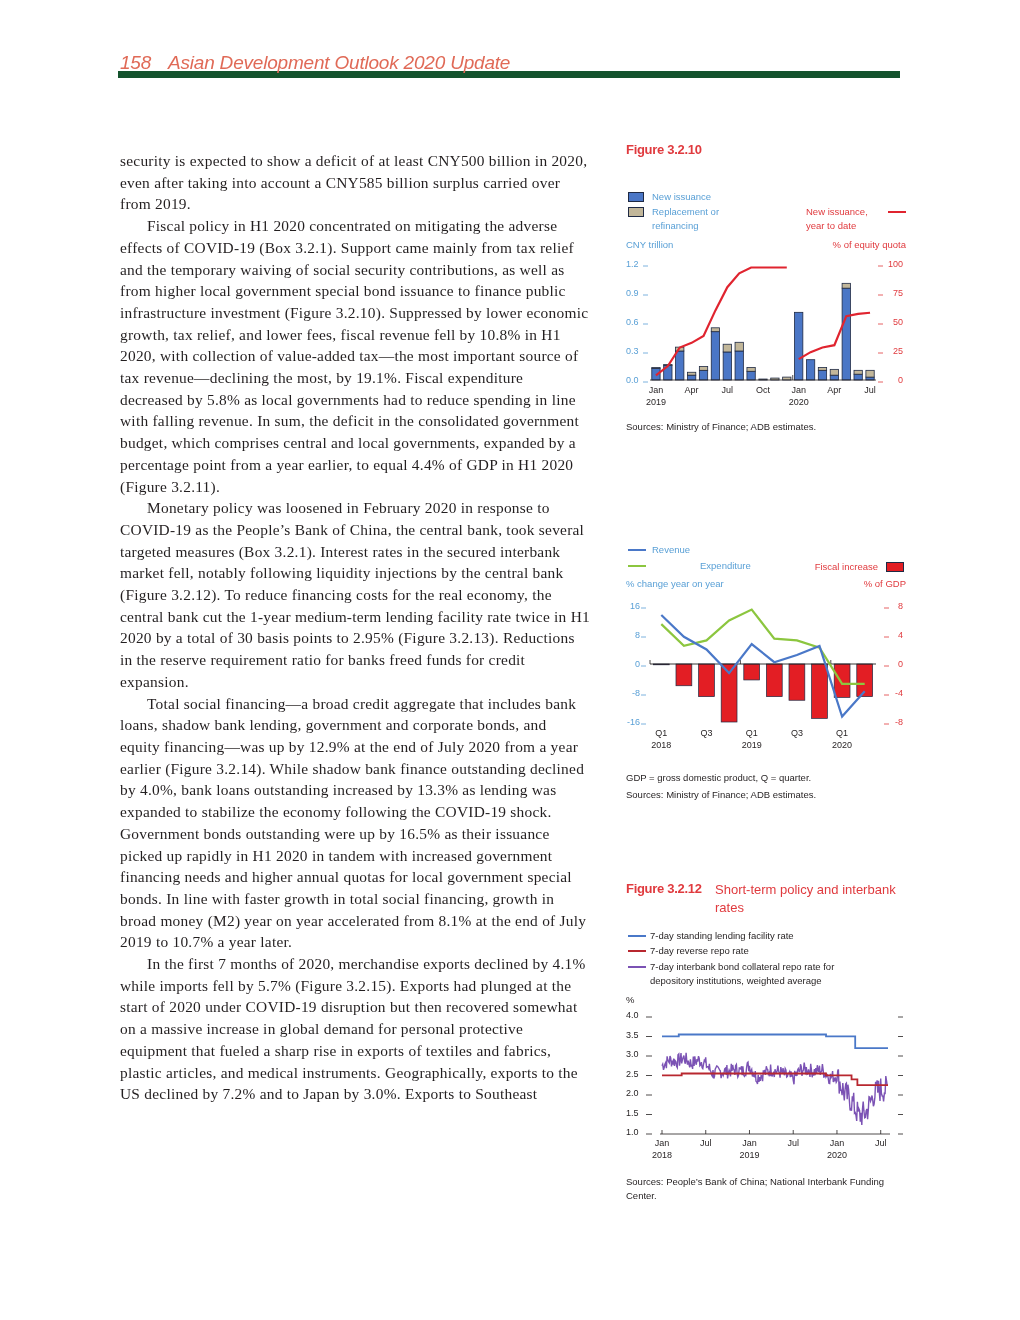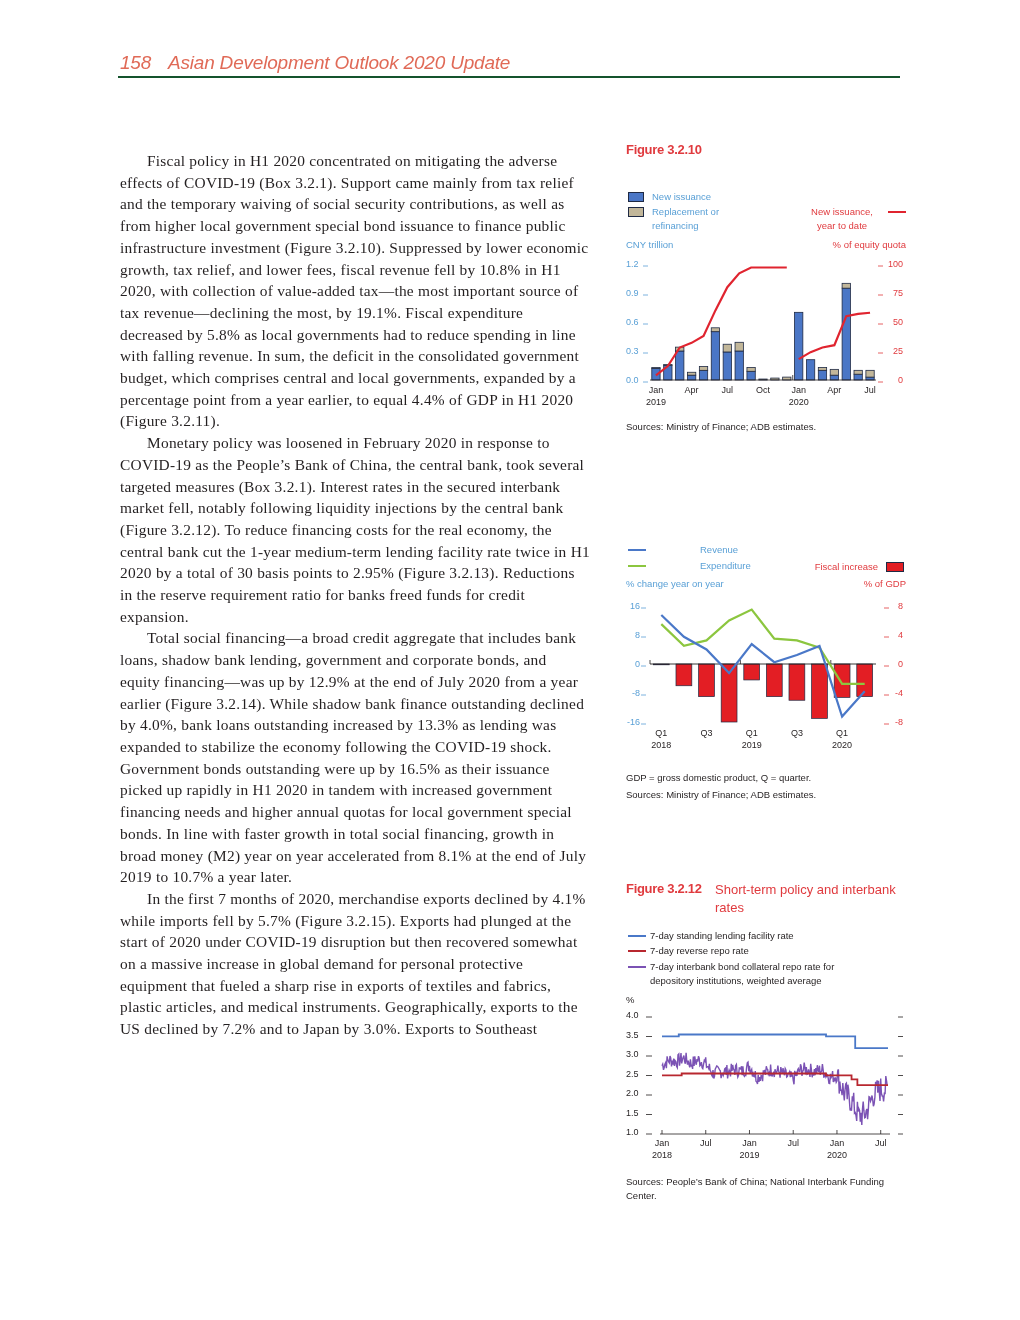--- a/index.html
+++ b/index.html
@@ -1,19 +1,19 @@
 <!DOCTYPE html>
 <html><head>
 <meta charset="utf-8">
 <style>
   * { box-sizing: border-box; margin: 0; padding: 0; }
   html, body { width: 1020px; height: 1320px; background: #ffffff; overflow: hidden; }
   body { position: relative; font-family: "DejaVu Serif", serif; color: #231f20; }
 
-  .header { position: absolute; left: 118px; top: 52px; width: 782px; height: 26px; border-bottom: 2px solid #14532d; }
+  .header { position: absolute; left: 118px; top: 52px; width: 782px; height: 26px; border-bottom: 7px solid #14532d; }
   .header .pgnum, .header .pubtitle { font-family: "Liberation Sans", sans-serif; font-style: italic; font-size: 19px; color: #e06a57; font-weight: normal; letter-spacing: -0.2px; }
   .header .pgnum { position: absolute; left: 2px; top: 0; }
   .header .pubtitle { position: absolute; left: 50px; top: 0; }
 
   .body-col { position: absolute; left: 120px; top: 150px; width: 470px; font-family: "Liberation Serif", serif; font-size: 15.4px; line-height: 21.7px; color: #231f20; letter-spacing: 0.25px; }
   .body-col p { margin: 0; }
   .body-col p.indent { text-indent: 27px; }
 
   .figure { position: absolute; left: 626px; width: 280px; font-family: "Liberation Sans", sans-serif; }
   .fig-title { position: relative; height: 40px; }
@@ -29,40 +29,41 @@
 </style>
 </head>
 <body>
 
 <div class="header">
   <span class="pgnum">158</span>
   <span class="pubtitle">Asian Development Outlook 2020 Update</span>
 </div>
 
 <div class="body-col">
+  <p>security is expected to show a deficit of at least CNY500 billion in 2020, even after taking into account a CNY585 billion surplus carried over from 2019.</p>
   <p class="indent">Fiscal policy in H1 2020 concentrated on mitigating the adverse effects of COVID-19 (Box 3.2.1). Support came mainly from tax relief and the temporary waiving of social security contributions, as well as from higher local government special bond issuance to finance public infrastructure investment (Figure 3.2.10). Suppressed by lower economic growth, tax relief, and lower fees, fiscal revenue fell by 10.8% in H1 2020, with collection of value-added tax—the most important source of tax revenue—declining the most, by 19.1%. Fiscal expenditure decreased by 5.8% as local governments had to reduce spending in line with falling revenue. In sum, the deficit in the consolidated government budget, which comprises central and local governments, expanded by a percentage point from a year earlier, to equal 4.4% of GDP in H1 2020 (Figure 3.2.11).</p>
   <p class="indent">Monetary policy was loosened in February 2020 in response to COVID-19 as the People’s Bank of China, the central bank, took several targeted measures (Box 3.2.1). Interest rates in the secured interbank market fell, notably following liquidity injections by the central bank (Figure 3.2.12). To reduce financing costs for the real economy, the central bank cut the 1-year medium-term lending facility rate twice in H1 2020 by a total of 30 basis points to 2.95% (Figure 3.2.13). Reductions in the reserve requirement ratio for banks freed funds for credit expansion.</p>
   <p class="indent">Total social financing—a broad credit aggregate that includes bank loans, shadow bank lending, government and corporate bonds, and equity financing—was up by 12.9% at the end of July 2020 from a year earlier (Figure 3.2.14). While shadow bank finance outstanding declined by 4.0%, bank loans outstanding increased by 13.3% as lending was expanded to stabilize the economy following the COVID-19 shock. Government bonds outstanding were up by 16.5% as their issuance picked up rapidly in H1 2020 in tandem with increased government financing needs and higher annual quotas for local government special bonds. In line with faster growth in total social financing, growth in broad money (M2) year on year accelerated from 8.1% at the end of July 2019 to 10.7% a year later.</p>
   <p class="indent">In the first 7 months of 2020, merchandise exports declined by 4.1% while imports fell by 5.7% (Figure 3.2.15). Exports had plunged at the start of 2020 under COVID-19 disruption but then recovered somewhat on a massive increase in global demand for personal protective equipment that fueled a sharp rise in exports of textiles and fabrics, plastic articles, and medical instruments. Geographically, exports to the US declined by 7.2% and to Japan by 3.0%. Exports to Southeast</p>
 </div>
 
 <div class="figure" style="top:142px; height:300px;">
   <div class="fig-title">
     <span class="fig-num">Figure 3.2.10</span>
   </div>
   <div class="legend-row" style="left:0; top:48px;">
     <span class="swatch" style="left:2px; top:2px; width:16px; height:10px; background:#4a76c6; border:1px solid #1f2a44;"></span>
     <span style="position:absolute; left:26px; white-space:nowrap;">New issuance</span>
   </div>
   <div class="legend-row" style="left:0; top:63px;">
     <span class="swatch" style="left:2px; top:2px; width:16px; height:10px; background:#c2b79a; border:1px solid #1f2a44;"></span>
     <span style="position:absolute; left:26px; width:80px; white-space:normal;">Replacement or refinancing</span>
   </div>
   <div class="legend-row" style="left:178px; top:63px; width:102px; color:#e03a3e;">
-    <span style="position:absolute; right:28px; width:72px; text-align:center;">New issuance, year to date</span>
+    <span style="position:absolute; right:28px; width:72px; text-align:left;">New issuance, year to date</span>
     <span class="swatch" style="right:0; top:6px; width:18px; height:2px; background:#e0242f;"></span>
   </div>
   <span class="unit" style="left:0; top:97px; color:#5aa0d6;">CNY trillion</span>
   <span class="unit" style="right:0; top:97px; color:#e03a3e;">% of equity quota</span>
   <svg id="chart10" width="280" height="160" style="position:absolute; left:0; top:110px;">
       <text x="0" y="131" font-size="9" fill="#5aa0d6">0.0</text>
       <line x1="17" x2="22" y1="130" y2="130" stroke="#5aa0d6" stroke-width="0.8"></line>
       <text x="0" y="102" font-size="9" fill="#5aa0d6">0.3</text>
       <line x1="17" x2="22" y1="101" y2="101" stroke="#5aa0d6" stroke-width="0.8"></line>
       <text x="0" y="73" font-size="9" fill="#5aa0d6">0.6</text>
@@ -127,21 +128,21 @@
       <text x="172.6842105263158" y="153" font-size="9" fill="#231f20" text-anchor="middle">2020</text>
       <text x="208.3684210526316" y="141" font-size="9" fill="#231f20" text-anchor="middle">Apr</text>
       <text x="244.05263157894737" y="141" font-size="9" fill="#231f20" text-anchor="middle">Jul</text>
     </svg>
   <span class="note" style="left:0; top:278px;">Sources: Ministry of Finance; ADB estimates.</span>
 </div>
 
 <div class="figure" style="top:498px; height:310px;">
   <div class="legend-row" style="left:0; top:45px;">
     <span class="swatch" style="left:2px; top:6px; width:18px; height:2px; background:#4a78c8;"></span>
-    <span style="position:absolute; left:26px; white-space:nowrap;margin-left:48px;">Revenue</span>
+    <span style="position:absolute; left:26px; white-space:nowrap;">Revenue</span>
   </div>
   <div class="legend-row" style="left:0; top:61px;">
     <span class="swatch" style="left:2px; top:6px; width:18px; height:2px; background:#8cc63f;"></span>
     <span style="position:absolute; left:26px; white-space:nowrap;margin-left:48px;">Expenditure</span>
   </div>
   <div class="legend-row" style="left:150px; top:62px; width:130px; color:#e03a3e;">
     <span style="position:absolute; right:28px; white-space:nowrap;">Fiscal increase</span>
     <span class="swatch" style="right:2px; top:2px; width:18px; height:10px; background:#e31e24; border:1px solid #1f2a44;"></span>
   </div>
   <span class="unit" style="left:0; top:80px; color:#5aa0d6;">% change year on year</span>

